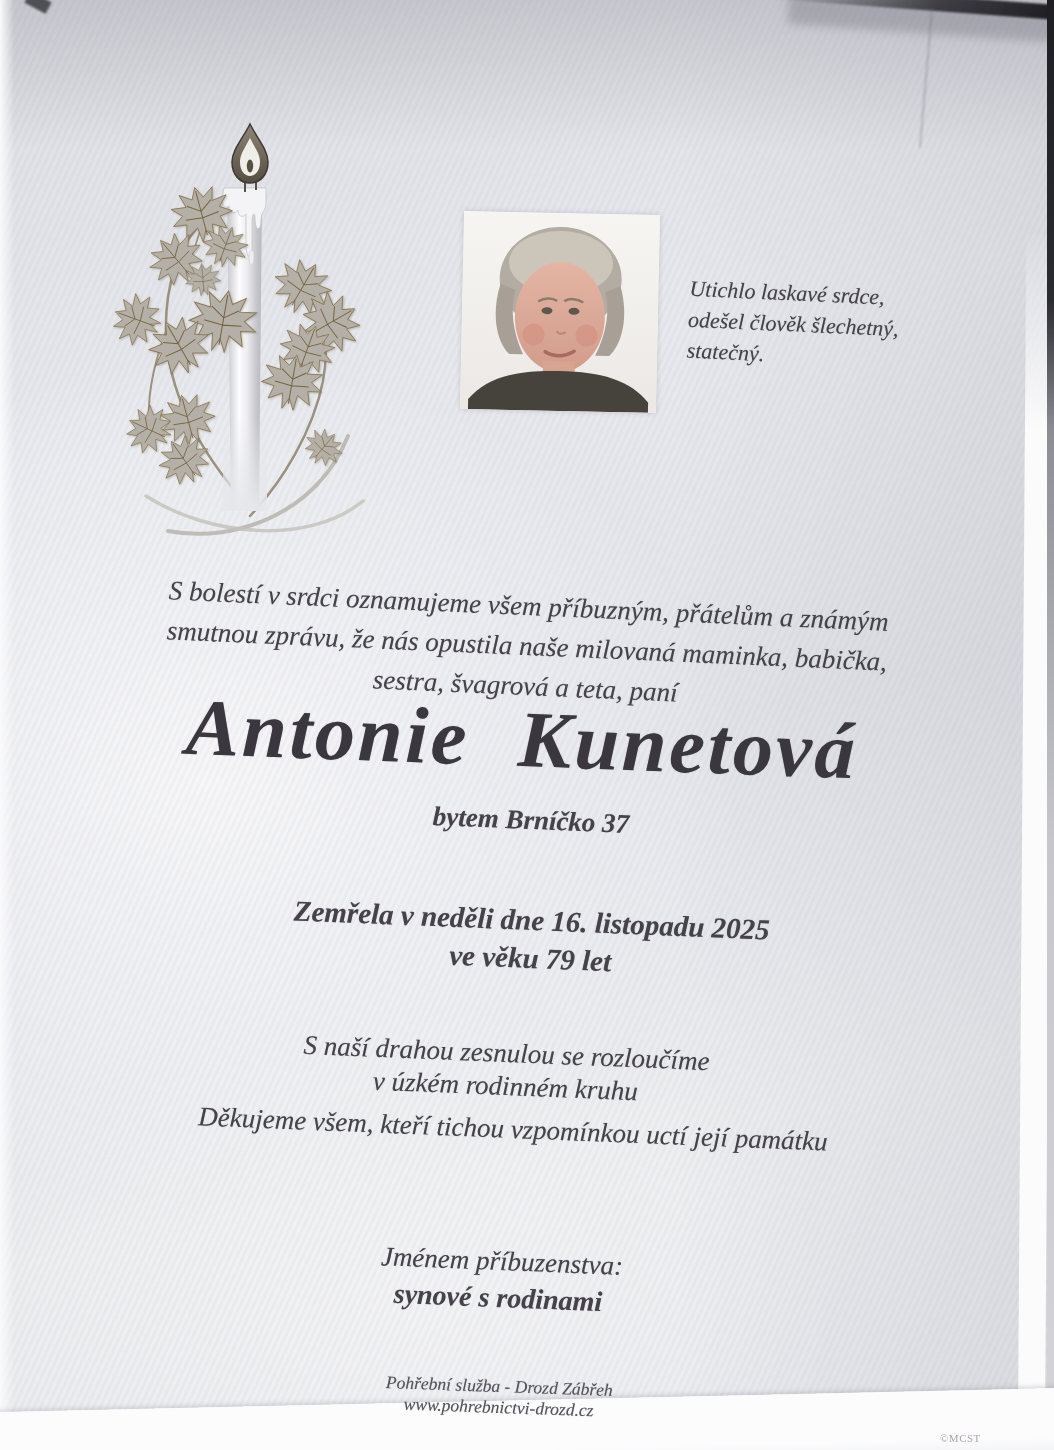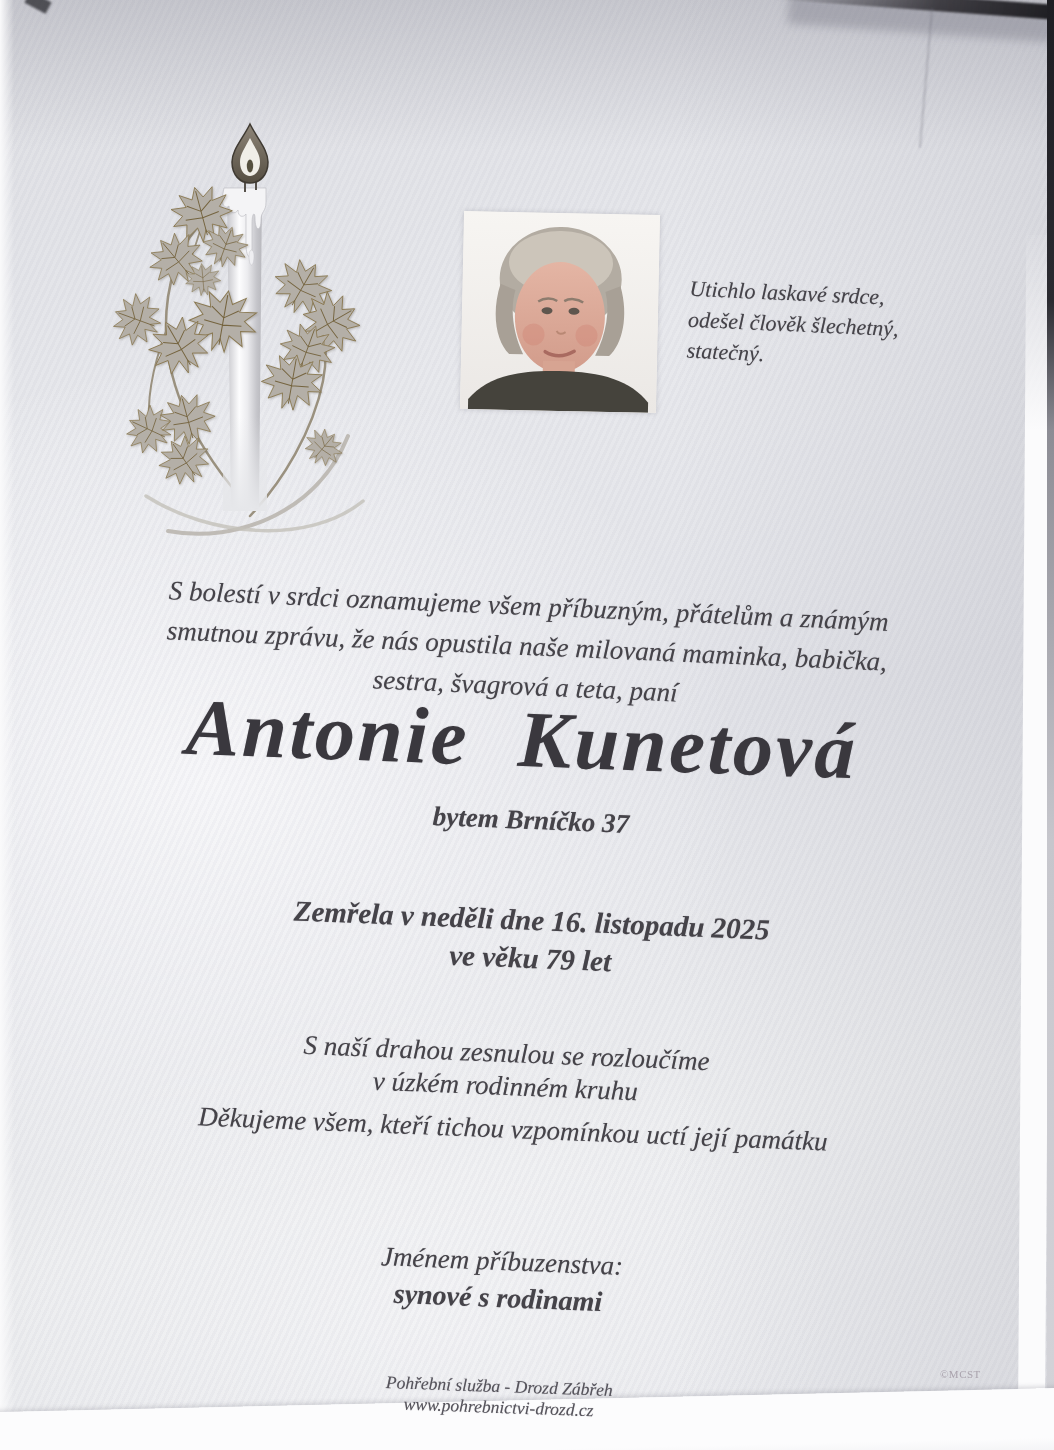--- a/index.html
+++ b/index.html
@@ -52,21 +52,21 @@
   .announce{left:0;top:586px;font-size:27px;line-height:40px;transform:rotate(2.5deg);}
   .name{left:-5px;top:693px;font-size:80px;line-height:92px;font-weight:bold;
     letter-spacing:3px;word-spacing:26px;color:#3a383e;transform:rotate(2.1deg);}
   .residence{left:4px;top:805px;font-size:27px;font-weight:bold;transform:rotate(2.3deg);}
   .death{left:4px;top:901px;font-size:29px;line-height:38px;font-weight:bold;transform:rotate(2.3deg);}
   .farewell{left:-21px;top:1037px;font-size:27px;line-height:33px;transform:rotate(2.3deg);}
   .thanks{left:-14px;top:1114px;font-size:27px;transform:rotate(2.3deg);}
   .behalf{left:-25px;top:1246px;font-size:27px;transform:rotate(2.3deg);}
   .family{left:-29px;top:1282px;font-size:28px;font-weight:bold;transform:rotate(2.3deg);}
   .footer{left:-28px;top:1376px;font-size:17.5px;line-height:21px;color:#56545c;transform:rotate(2deg);}
-  .watermark{left:940px;top:1368px;width:100px;text-align:left;font-size:11px;font-style:normal;
+  .watermark{left:940px;top:1432px;width:100px;text-align:left;font-size:11px;font-style:normal;
     letter-spacing:0.5px;color:#aaa3ad;text-shadow:none;transform:none;}
 
   .candle-wrap{position:absolute;left:108px;top:116px;width:300px;height:430px;}
   .photo{
     position:absolute;left:462px;top:213px;width:196px;height:198px;
     transform:rotate(1.2deg);
     box-shadow:0 0 5px rgba(125,125,138,0.35);
     background:#f5f3f0;
   }
 </style>

